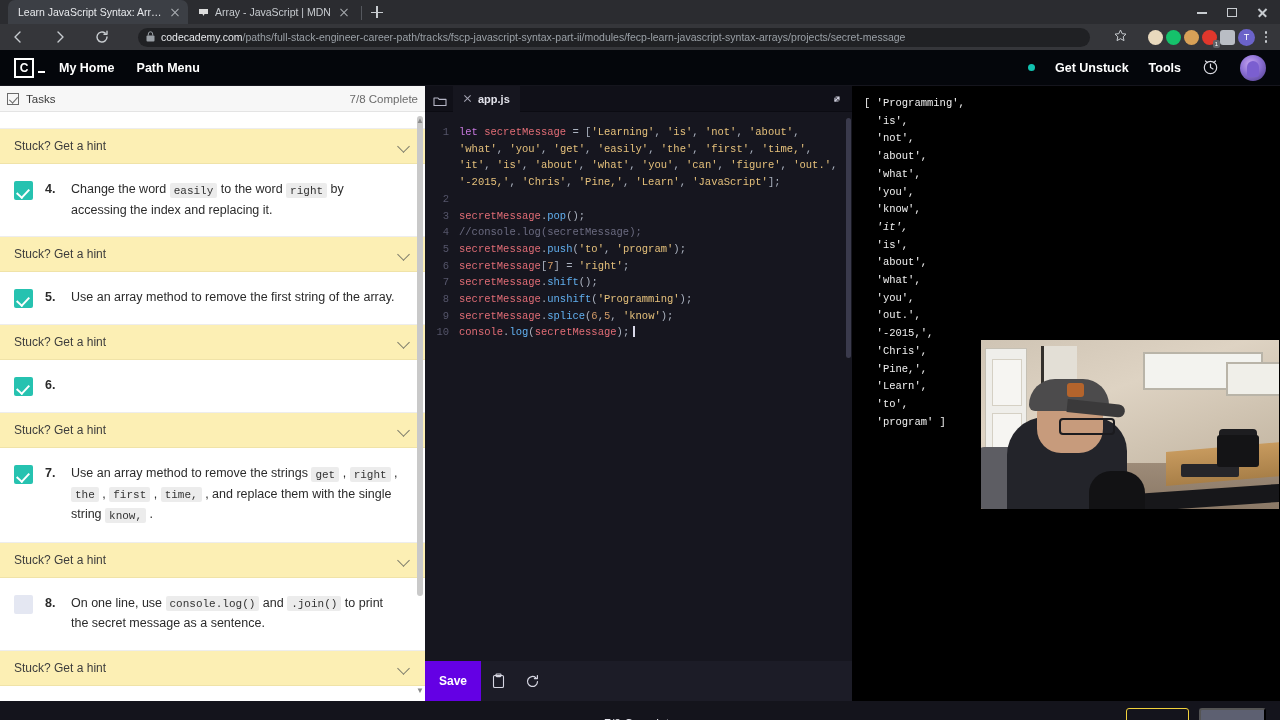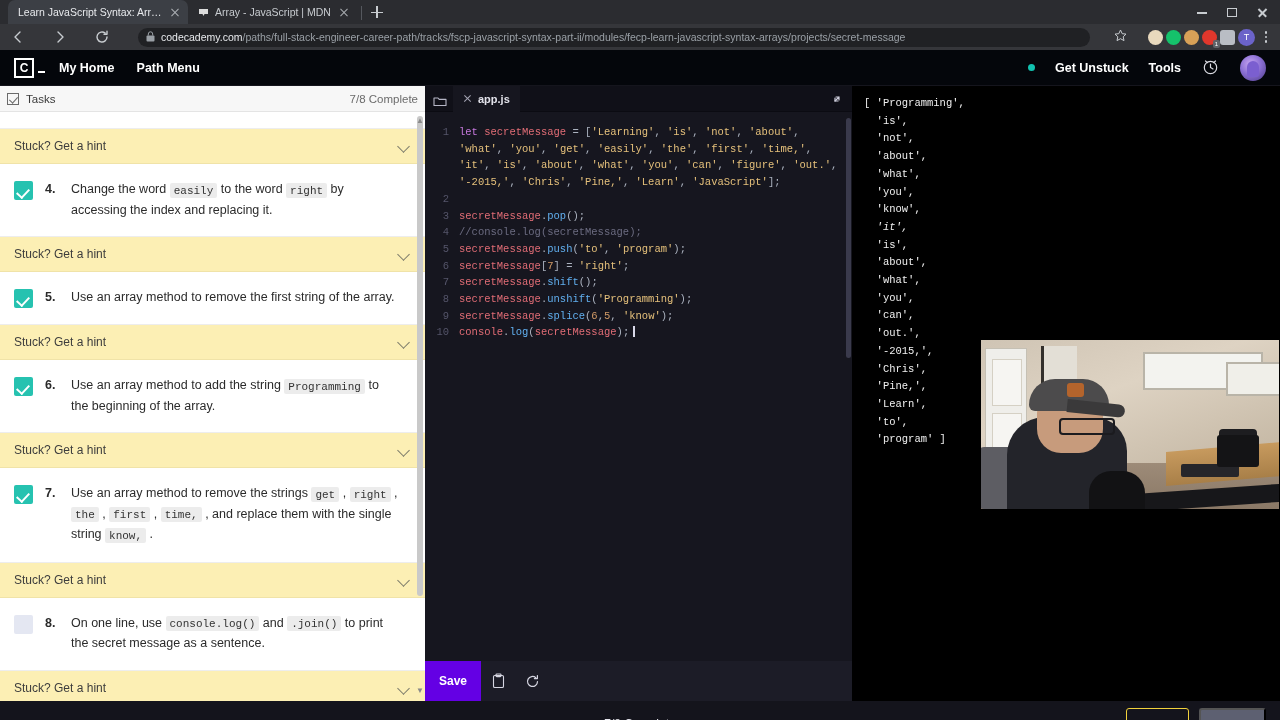--- a/index.html
+++ b/index.html
@@ -548,21 +548,20 @@
                 </div>
               </div>
               <div class="hint-row">
                 <span>Stuck? Get a hint</span>
                 <span class="hint-chev"></span>
               </div>
               <div class="task-block">
                 <div class="task-row">
                   <span class="chk done"></span>
                   <span class="task-num">6.</span>
-                  <span class="task-text">Use an array method to add the string <code>Programming</code> to the beginning of the array.</span>
                 </div>
               </div>
               <div class="hint-row">
                 <span>Stuck? Get a hint</span>
                 <span class="hint-chev"></span>
               </div>
               <div class="task-block">
                 <div class="task-row">
                   <span class="chk done"></span>
                   <span class="task-num">7.</span>
@@ -680,21 +679,20 @@
             <div style="white-space: pre;">  'not',</div>
             <div style="white-space: pre;">  'about',</div>
             <div style="white-space: pre;">  'what',</div>
             <div style="white-space: pre;">  'you',</div>
             <div style="white-space: pre;">  'know',</div>
             <div style="white-space: pre; font-style: italic;">  'it',</div>
             <div style="white-space: pre;">  'is',</div>
             <div style="white-space: pre;">  'about',</div>
             <div style="white-space: pre;">  'what',</div>
             <div style="white-space: pre;">  'you',</div>
-            <div style="white-space: pre;">  'can',</div>
             <div style="white-space: pre;">  'out.',</div>
             <div style="white-space: pre;">  '-2015,',</div>
             <div style="white-space: pre;">  'Chris',</div>
             <div style="white-space: pre;">  'Pine,',</div>
             <div style="white-space: pre;">  'Learn',</div>
             <div style="white-space: pre;">  'to',</div>
             <div style="white-space: pre;">  'program' ]</div>
           </div>
 
         <div class="webcam">

